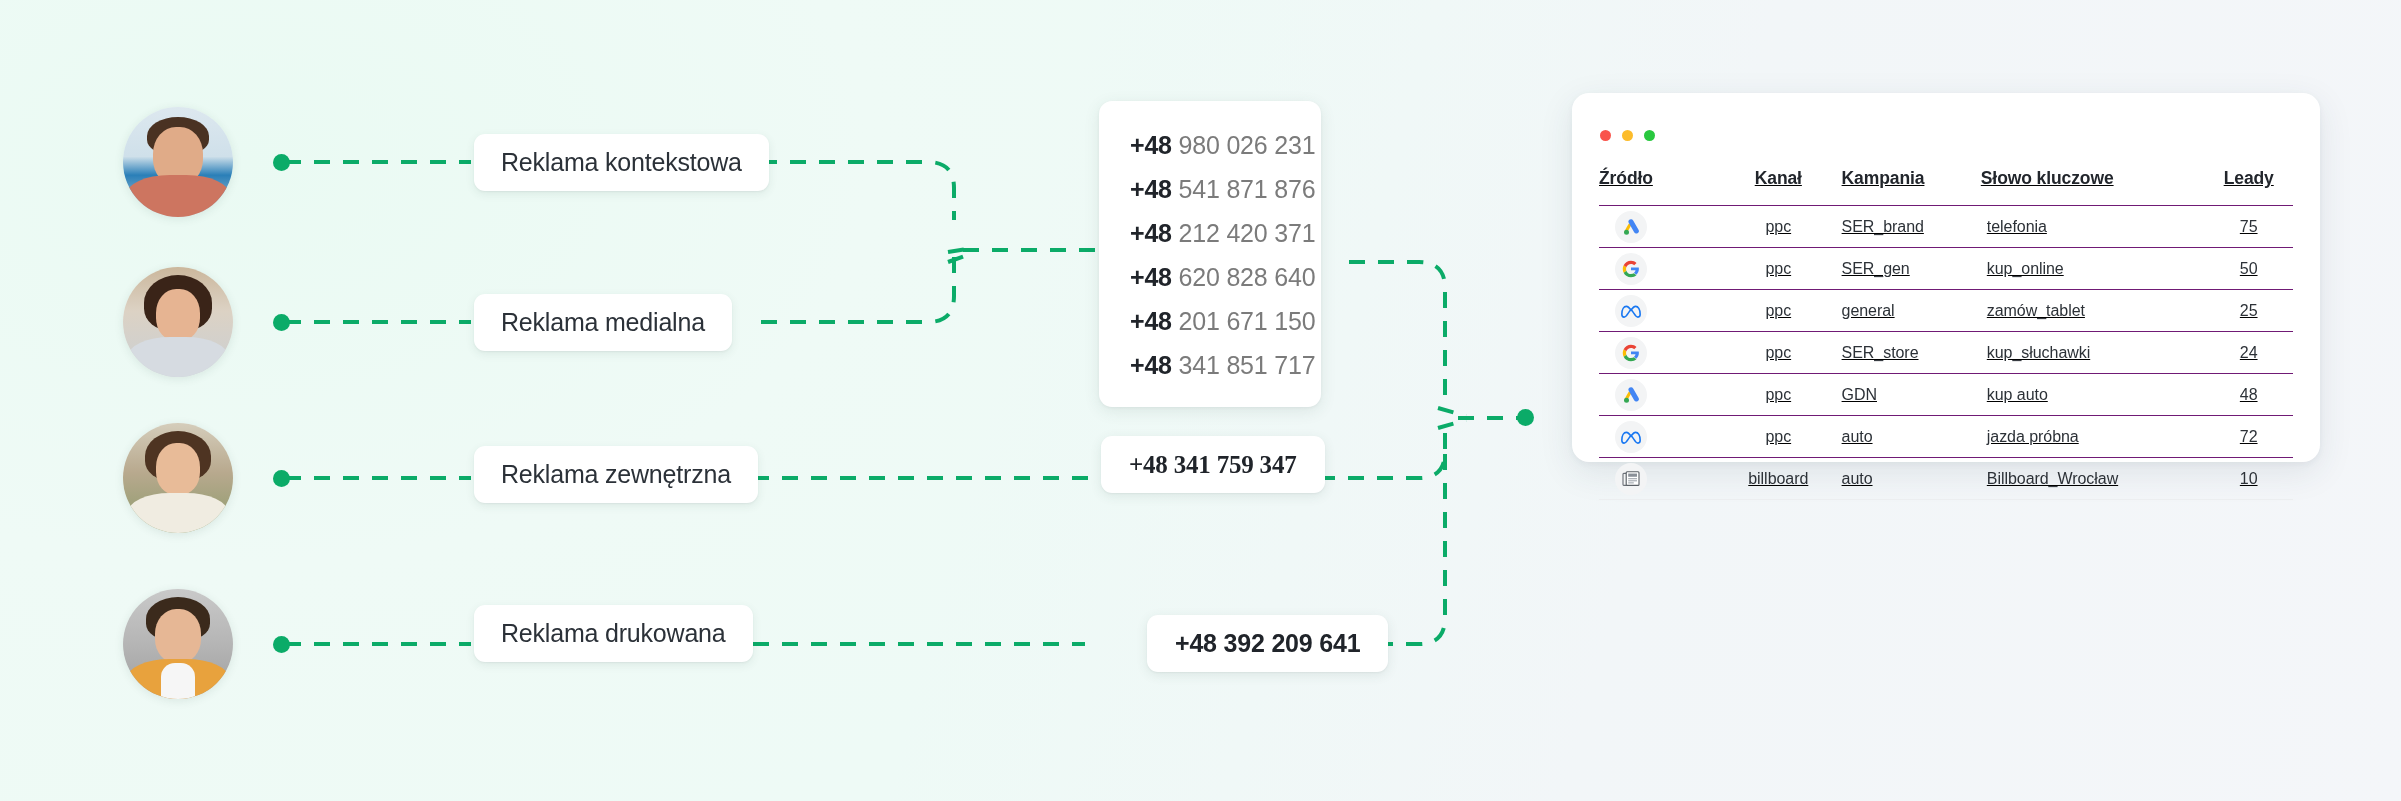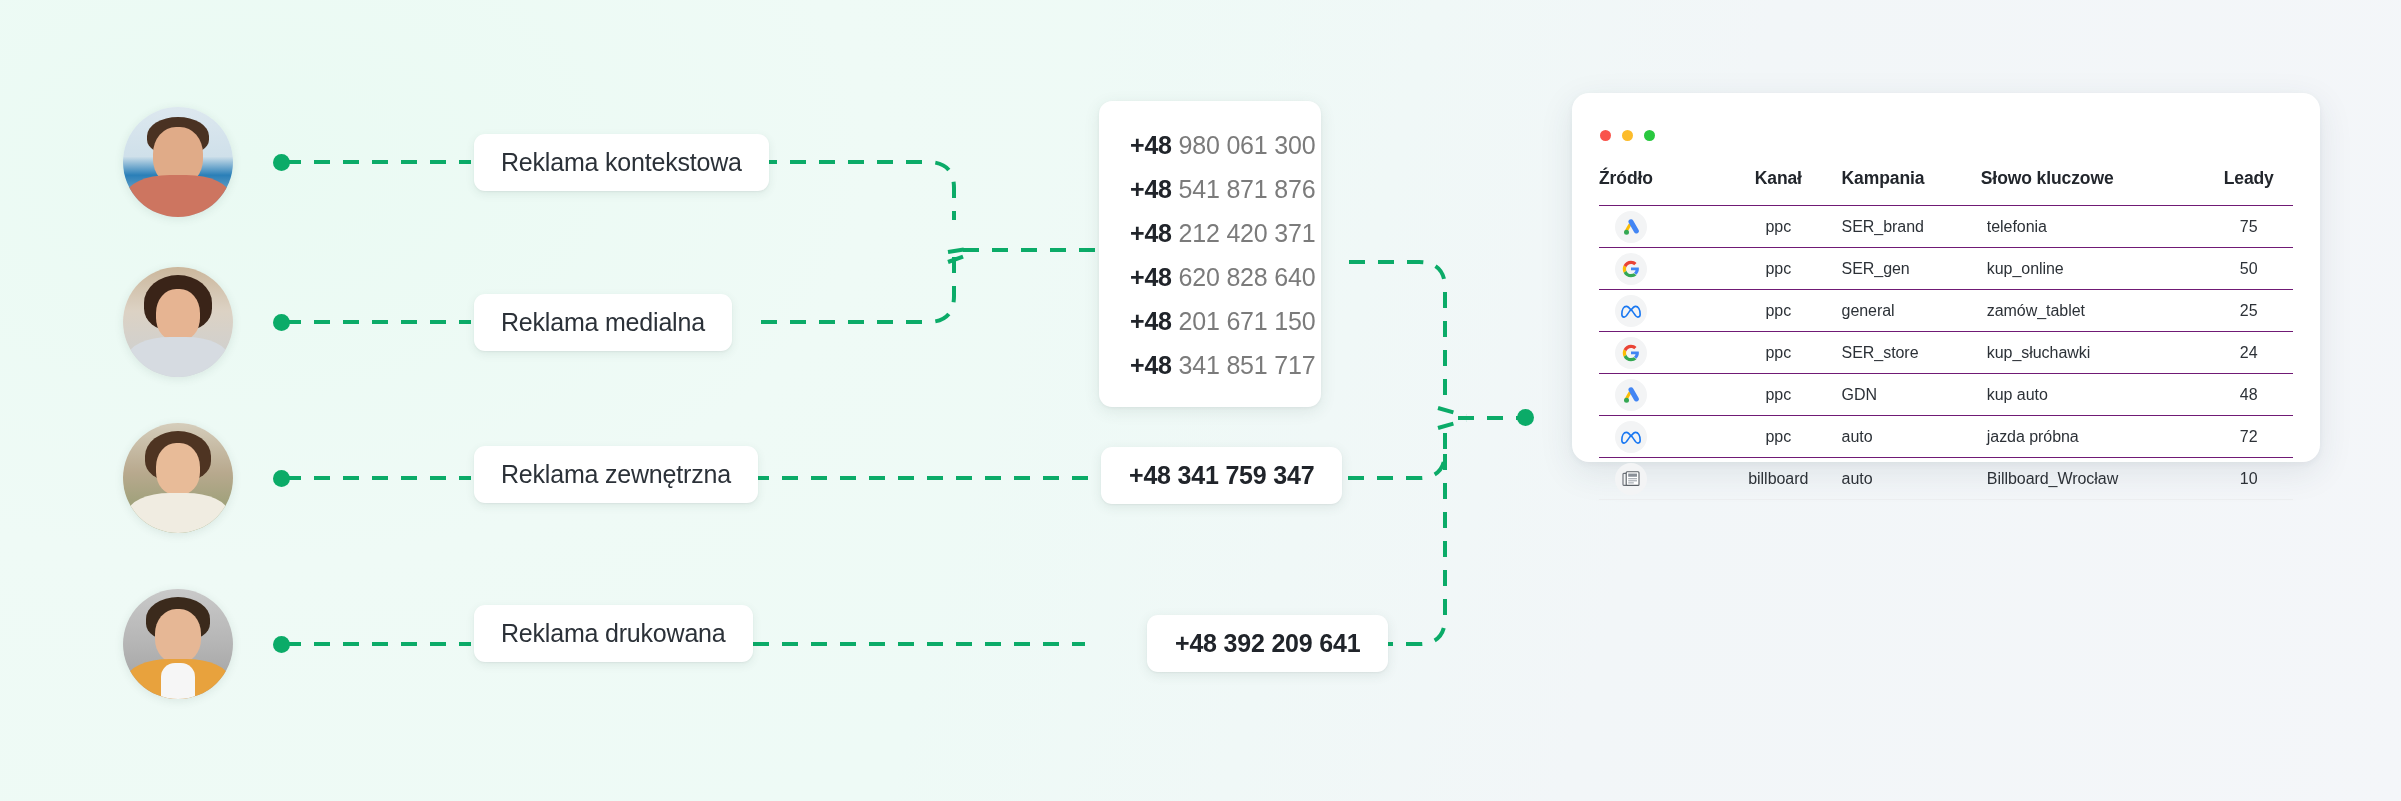--- a/index.html
+++ b/index.html
@@ -111,20 +111,21 @@
   }
   .dots { position: absolute; left: 28px; top: 37px; display: flex; gap: 11px; }
   .dots i { width: 11px; height: 11px; border-radius: 50%; display: block; }
 
   table.leadtable {
     position: absolute;
     left: 27px; top: 63px;
     width: 694px;
     border-collapse: collapse;
     table-layout: fixed;
+    text-decoration: underline;
   }
   table.leadtable th {
     font-size: 17.5px;
     font-weight: 700;
     color: #22262c;
     text-align: left;
     padding: 12px 0 16px 0;
     letter-spacing: -0.1px;
   }
   table.leadtable td {
@@ -232,21 +233,21 @@
   <div class="pill" style="left:451px; top:446px;">
     <span>Reklama zewnętrzna</span>
   </div>
   <div class="pill" style="left:451px; top:605px;">
     <span>Reklama drukowana</span>
   </div>
 
   <div class="phone-stack" style="left:1076px; top:101px; width:222px;">
     <div class="phone-line">
       <b>+48</b>
-      <span>980 061 300</span>
+      <span>980 026 231</span>
     </div>
     <div class="phone-line">
       <b>+48</b>
       <span>541 871 876</span>
     </div>
     <div class="phone-line">
       <b>+48</b>
       <span>212 420 371</span>
     </div>
     <div class="phone-line">
@@ -256,21 +257,21 @@
     <div class="phone-line">
       <b>+48</b>
       <span>201 671 150</span>
     </div>
     <div class="phone-line">
       <b>+48</b>
       <span>341 851 717</span>
     </div>
   </div>
 
-  <div class="phone-single" style="left:1078px; top:447px;">
+  <div class="phone-single" style="left:1078px; top:436px;font-family:Liberation Serif, serif;">
     <span>+48 341 759 347</span>
   </div>
   <div class="phone-single" style="left:1124px; top:615px;">
     <span>+48 392 209 641</span>
   </div>
 
   <div class="browser">
     <div class="dots">
       <i style="background:#f9544b"></i>
       <i style="background:#fcbc2b"></i>

